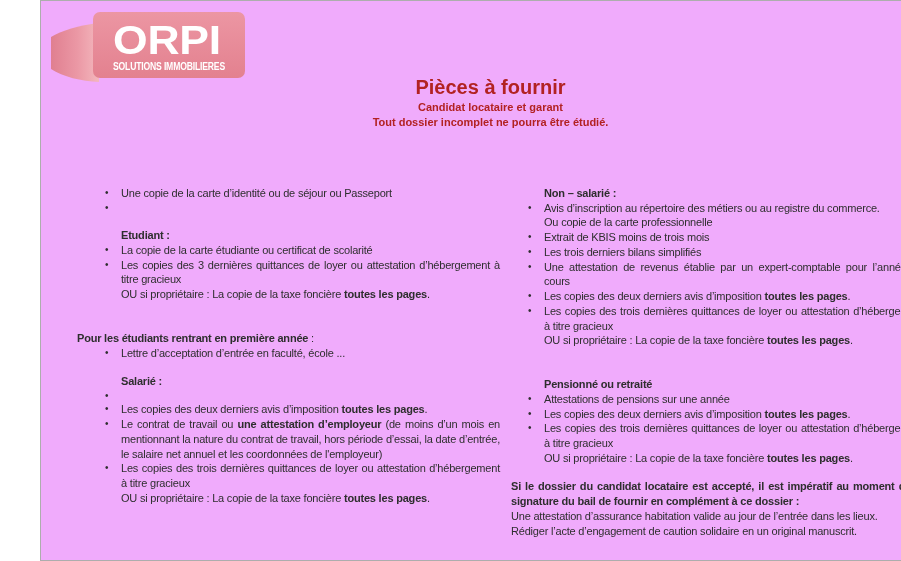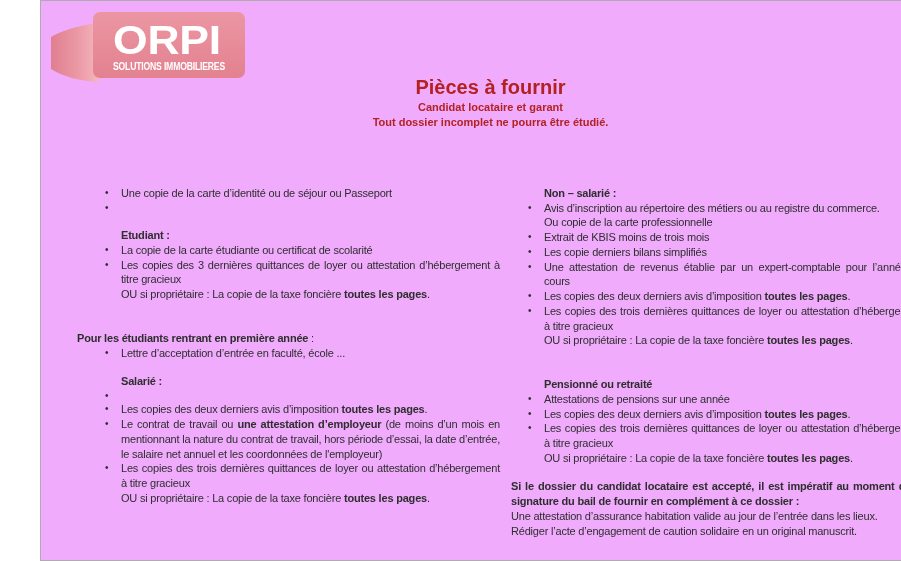--- a/index.html
+++ b/index.html
@@ -140,21 +140,21 @@
           </div>
           <div class="bullet-item">
             <span class="dot">•</span>
             <div class="item-text">
               <div class="line"><span>Extrait de KBIS moins de trois mois</span></div>
             </div>
           </div>
           <div class="bullet-item">
             <span class="dot">•</span>
             <div class="item-text">
-              <div class="line"><span>Les copie derniers bilans simplifiés</span></div>
+              <div class="line"><span>Les trois derniers bilans simplifiés</span></div>
             </div>
           </div>
           <div class="bullet-item">
             <span class="dot">•</span>
             <div class="item-text">
               <div class="line justify"><span>Une attestation de revenus établie par un expert-comptable pour l’année en cours</span></div>
             </div>
           </div>
           <div class="bullet-item">
             <span class="dot">•</span>

